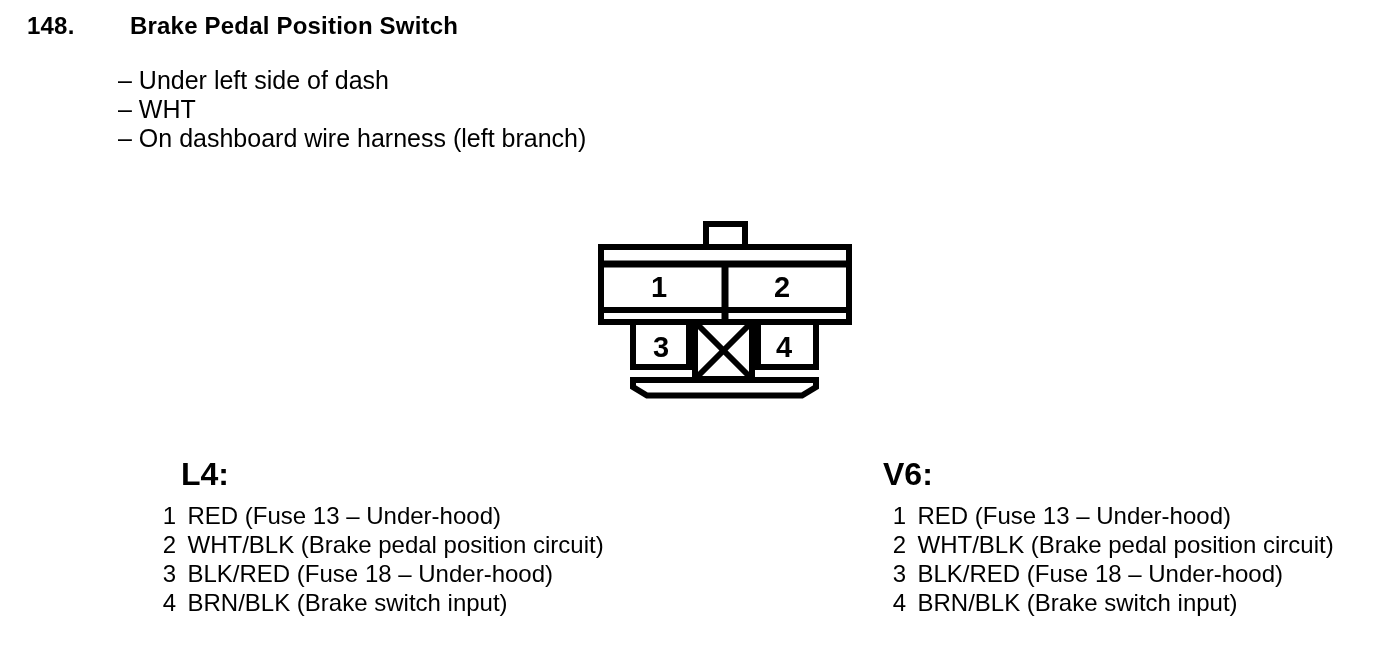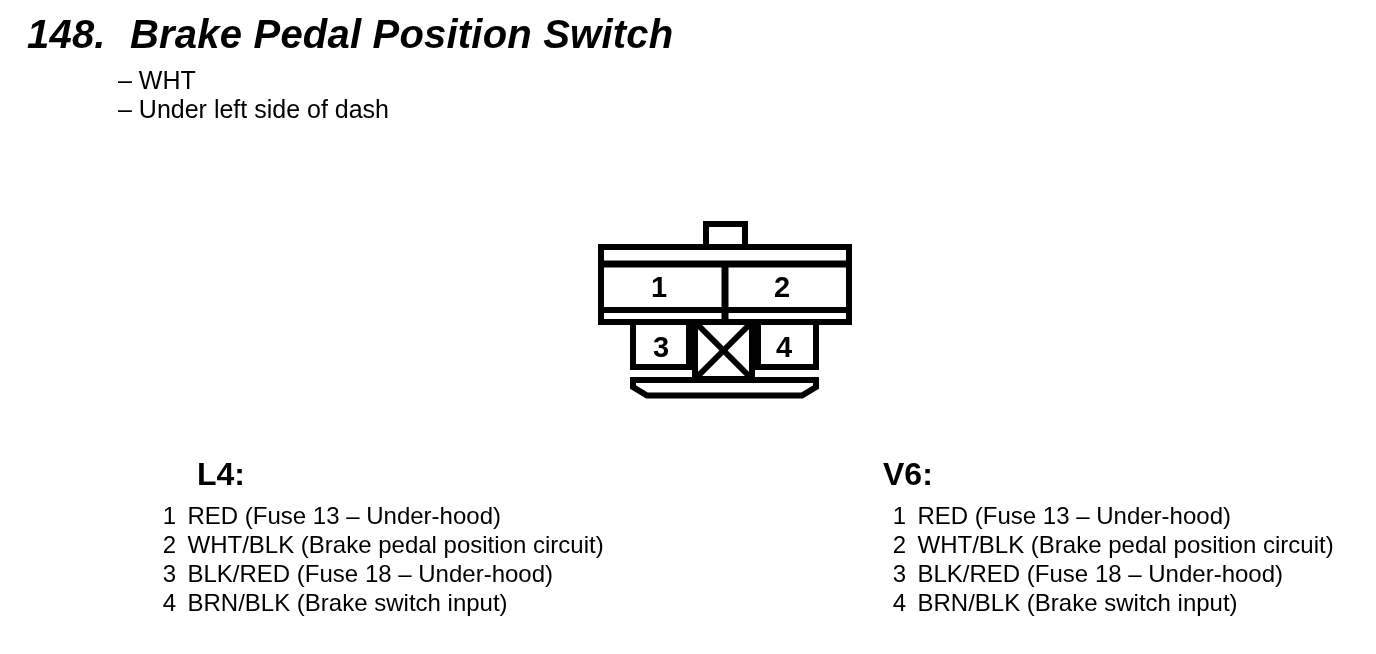--- a/index.html
+++ b/index.html
@@ -14,26 +14,25 @@
     color: #000000;
     font-family: "Liberation Sans", sans-serif;
     overflow: hidden;
   }
 
   
   .page-title {
     position: absolute;
     left: 27px;
     top: 14px;
-    font-size: 40px;
+    font-size: 24px;
     font-weight: bold;
     line-height: 1;
     white-space: nowrap;
     letter-spacing: 0.2px;
-    font-style: italic;
   }
   .page-title .num {
     display: inline-block;
     width: 103px;
   }
 
   
   .bullets {
     position: absolute;
     left: 118px;
@@ -61,21 +60,21 @@
 
   
   .engine-heading {
     position: absolute;
     top: 458px;
     font-size: 32px;
     font-weight: bold;
     line-height: 1;
     white-space: nowrap;
   }
-  .engine-heading.l4 { left: 197px; }
+  .engine-heading.l4 { left: 181px; }
   .engine-heading.v6 { left: 883px; }
 
   .pin-list {
     position: absolute;
     top: 501px;
     font-size: 24px;
     line-height: 29px;
     white-space: nowrap;
   }
   .pin-list.l4 { left: 162px; }
@@ -89,22 +88,23 @@
   .pin-num { text-align: right; }
 </style>
 </head>
 <body>
 
 <div class="page-title">
   <span class="num">148.</span><span>Brake Pedal Position Switch</span>
 </div>
 
 <div class="bullets">
+  <div>– Under left side of dash</div>
   <div>– WHT</div>
-  <div>– Under left side of dash</div>
+  <div>– On dashboard wire harness (left branch)</div>
 </div>
 
 <svg class="connector" viewBox="0 0 262 185">
   <g stroke="#000000" fill="#ffffff" stroke-width="6">
 
     <rect x="111" y="6" width="39" height="38"></rect>
 
     <rect x="6" y="29" width="248" height="75"></rect>
     <line x1="9" y1="46" x2="251" y2="46" stroke-width="7"></line>
     <line x1="9" y1="92" x2="251" y2="92"></line>

